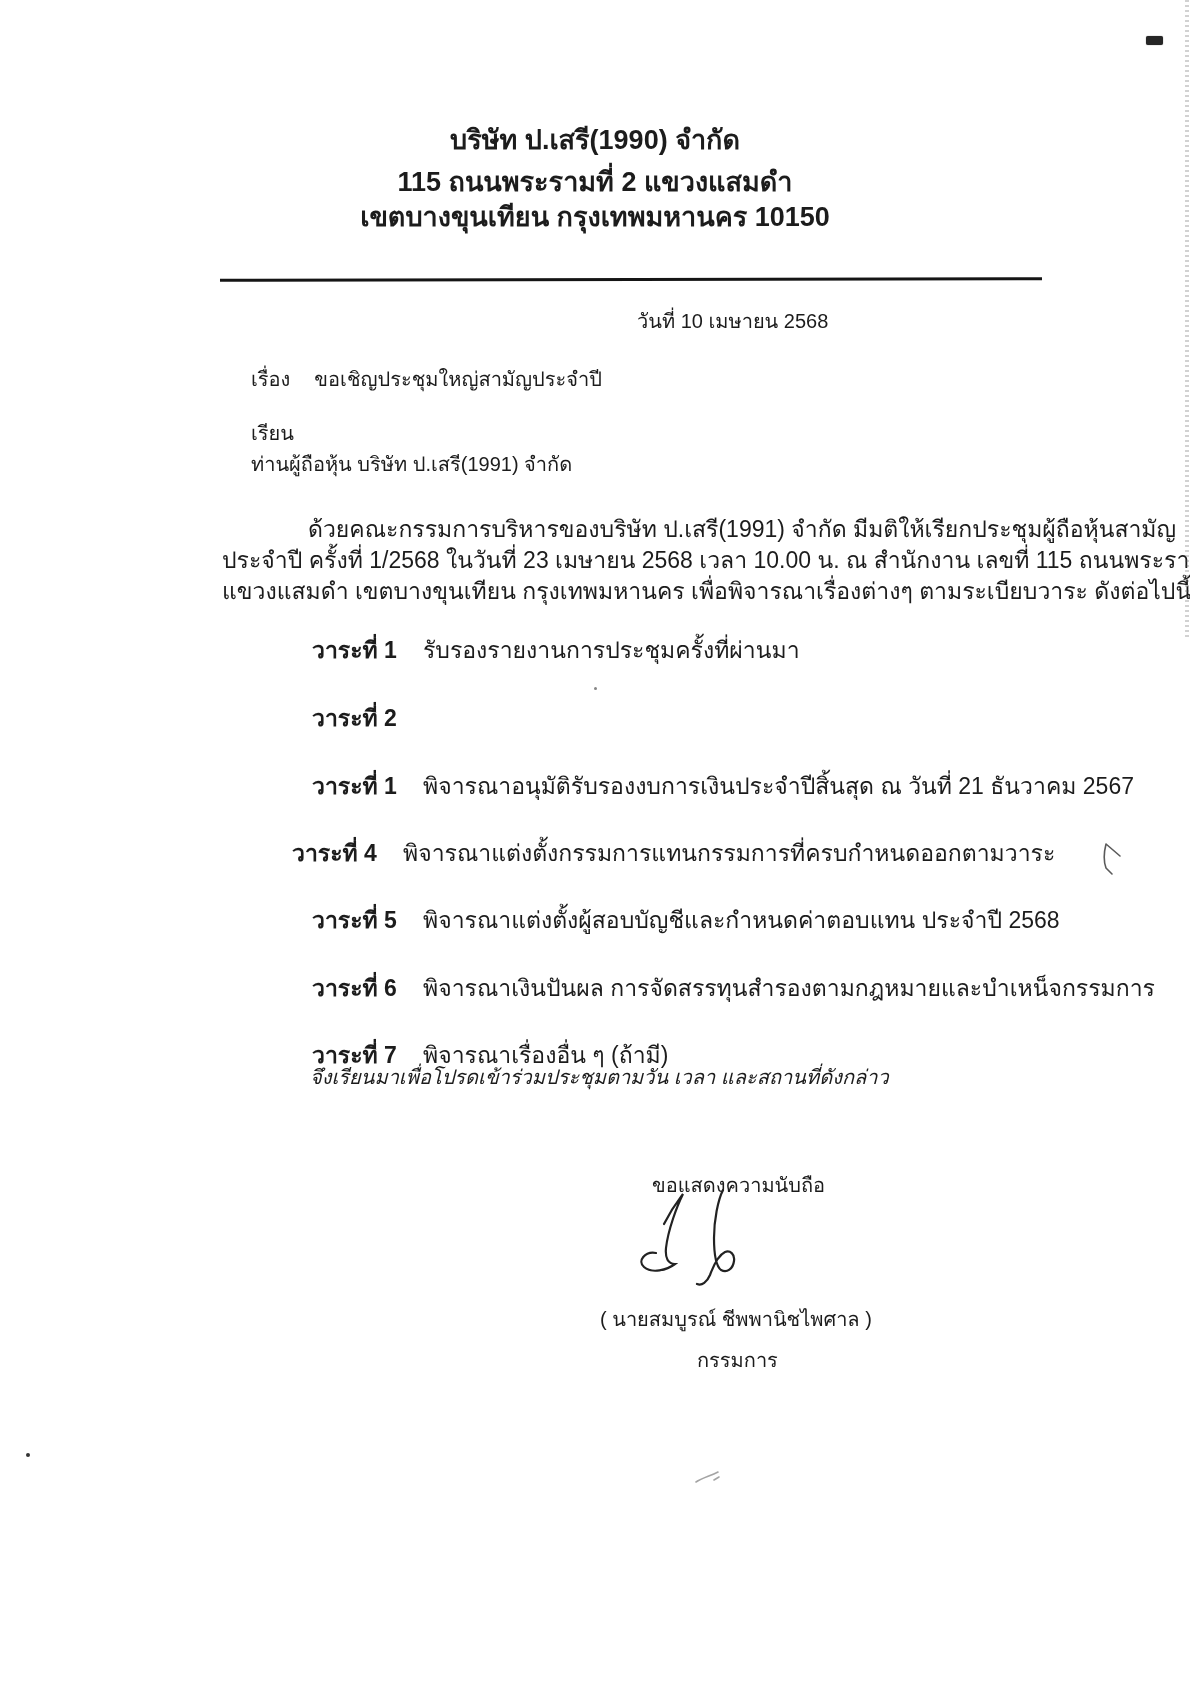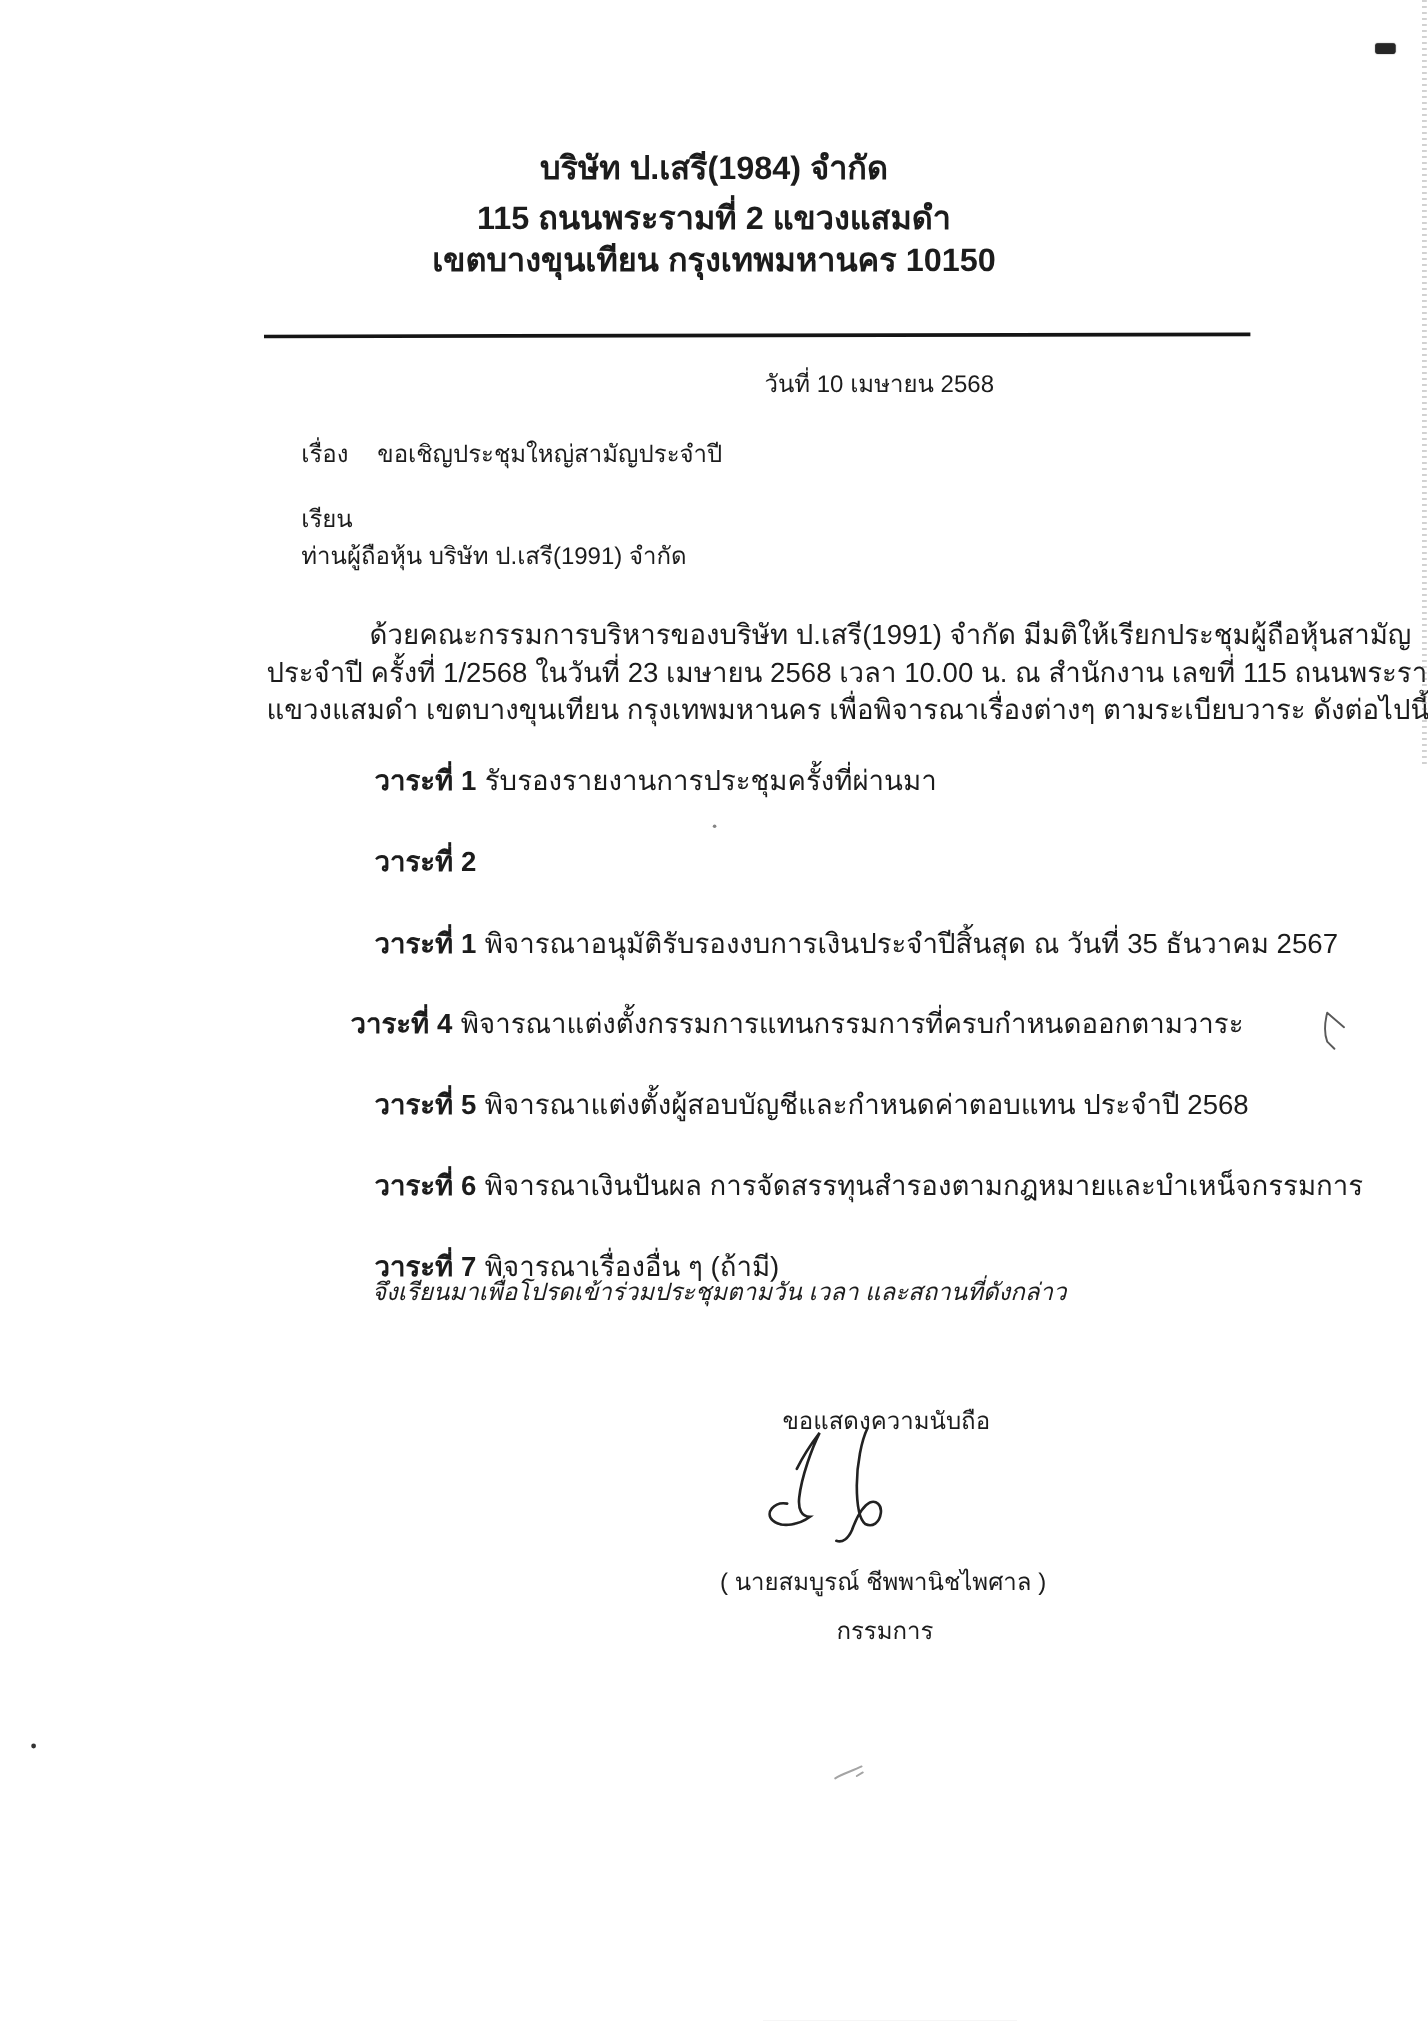--- a/index.html
+++ b/index.html
@@ -15,35 +15,35 @@
   .abs{position:absolute;}
   .center{left:0;width:1190px;text-align:center;}
   .hdr{font-weight:bold;font-size:27px;line-height:1.2;}
   .rule{position:absolute;left:220px;top:278px;width:822px;height:3px;background:#151515;transform:rotate(-0.12deg);}
   .body-text{font-size:20px;line-height:31px;white-space:nowrap;}
   .para-line{font-size:23px;line-height:31px;white-space:nowrap;}
   .row{display:flex;margin-left:27px;}
   .subject-row .lbl{margin-right:24px;}
   .agenda-row{display:flex;font-size:23px;white-space:nowrap;}
   .agenda-row .alabel{font-weight:bold;width:76px;flex:none;}
-  .agenda-row .atext{margin-left:16px;}
+  .agenda-row .atext{margin-left:35px;}
   .sig-svg path{fill:none;stroke:#222;stroke-width:2.2;stroke-linecap:round;}
   .penmark path{fill:none;stroke:#5a5a5a;stroke-width:1.6;stroke-linecap:round;}
   .smudge{position:absolute;left:1146px;top:36px;width:17px;height:9px;background:#262626;border-radius:2px;box-shadow:0 0 1px #555;}
   .edge-noise{position:absolute;left:1185px;top:0;width:4px;height:640px;
     background:repeating-linear-gradient(180deg, rgba(90,90,90,.55) 0 2px, rgba(255,255,255,0) 2px 5px);
     opacity:.5;}
   .speck{position:absolute;background:#333;border-radius:50%;}
 </style>
 </head>
 <body>
 
 <div class="page">
 
-  <div class="abs center hdr" style="top:124px;">บริษัท ป.เสรี(1984) จำกัด</div>
+  <div class="abs center hdr" style="top:124px;">บริษัท ป.เสรี(1990) จำกัด</div>
   <div class="abs center hdr" style="top:166px;">115 ถนนพระรามที่ 2 แขวงแสมดำ</div>
   <div class="abs center hdr" style="top:201px;">เขตบางขุนเทียน กรุงเทพมหานคร 10150</div>
 
   <div class="rule"></div>
 
   <div class="abs body-text" style="left:637px;top:306px;">วันที่ 10 เมษายน 2568</div>
 
   <div class="abs row subject-row body-text" style="left:224px;top:364px;">
     <span class="lbl">เรื่อง</span>
     <span>ขอเชิญประชุมใหญ่สามัญประจำปี</span>
@@ -62,21 +62,21 @@
 
   <div class="abs agenda-row" style="left:312px;top:632px;">
     <span class="alabel">วาระที่ 1</span>
     <span class="atext">รับรองรายงานการประชุมครั้งที่ผ่านมา</span>
   </div>
   <div class="abs agenda-row" style="left:312px;top:700px;">
     <span class="alabel">วาระที่ 2</span>
   </div>
   <div class="abs agenda-row" style="left:312px;top:768px;">
     <span class="alabel">วาระที่ 1</span>
-    <span class="atext">พิจารณาอนุมัติรับรองงบการเงินประจำปีสิ้นสุด ณ วันที่ 35 ธันวาคม 2567</span>
+    <span class="atext">พิจารณาอนุมัติรับรองงบการเงินประจำปีสิ้นสุด ณ วันที่ 21 ธันวาคม 2567</span>
   </div>
   <div class="abs agenda-row" style="left:292px;top:835px;">
     <span class="alabel">วาระที่ 4</span>
     <span class="atext">พิจารณาแต่งตั้งกรรมการแทนกรรมการที่ครบกำหนดออกตามวาระ</span>
   </div>
   <div class="abs agenda-row" style="left:312px;top:902px;">
     <span class="alabel">วาระที่ 5</span>
     <span class="atext">พิจารณาแต่งตั้งผู้สอบบัญชีและกำหนดค่าตอบแทน ประจำปี 2568</span>
   </div>
   <div class="abs agenda-row" style="left:312px;top:970px;">

